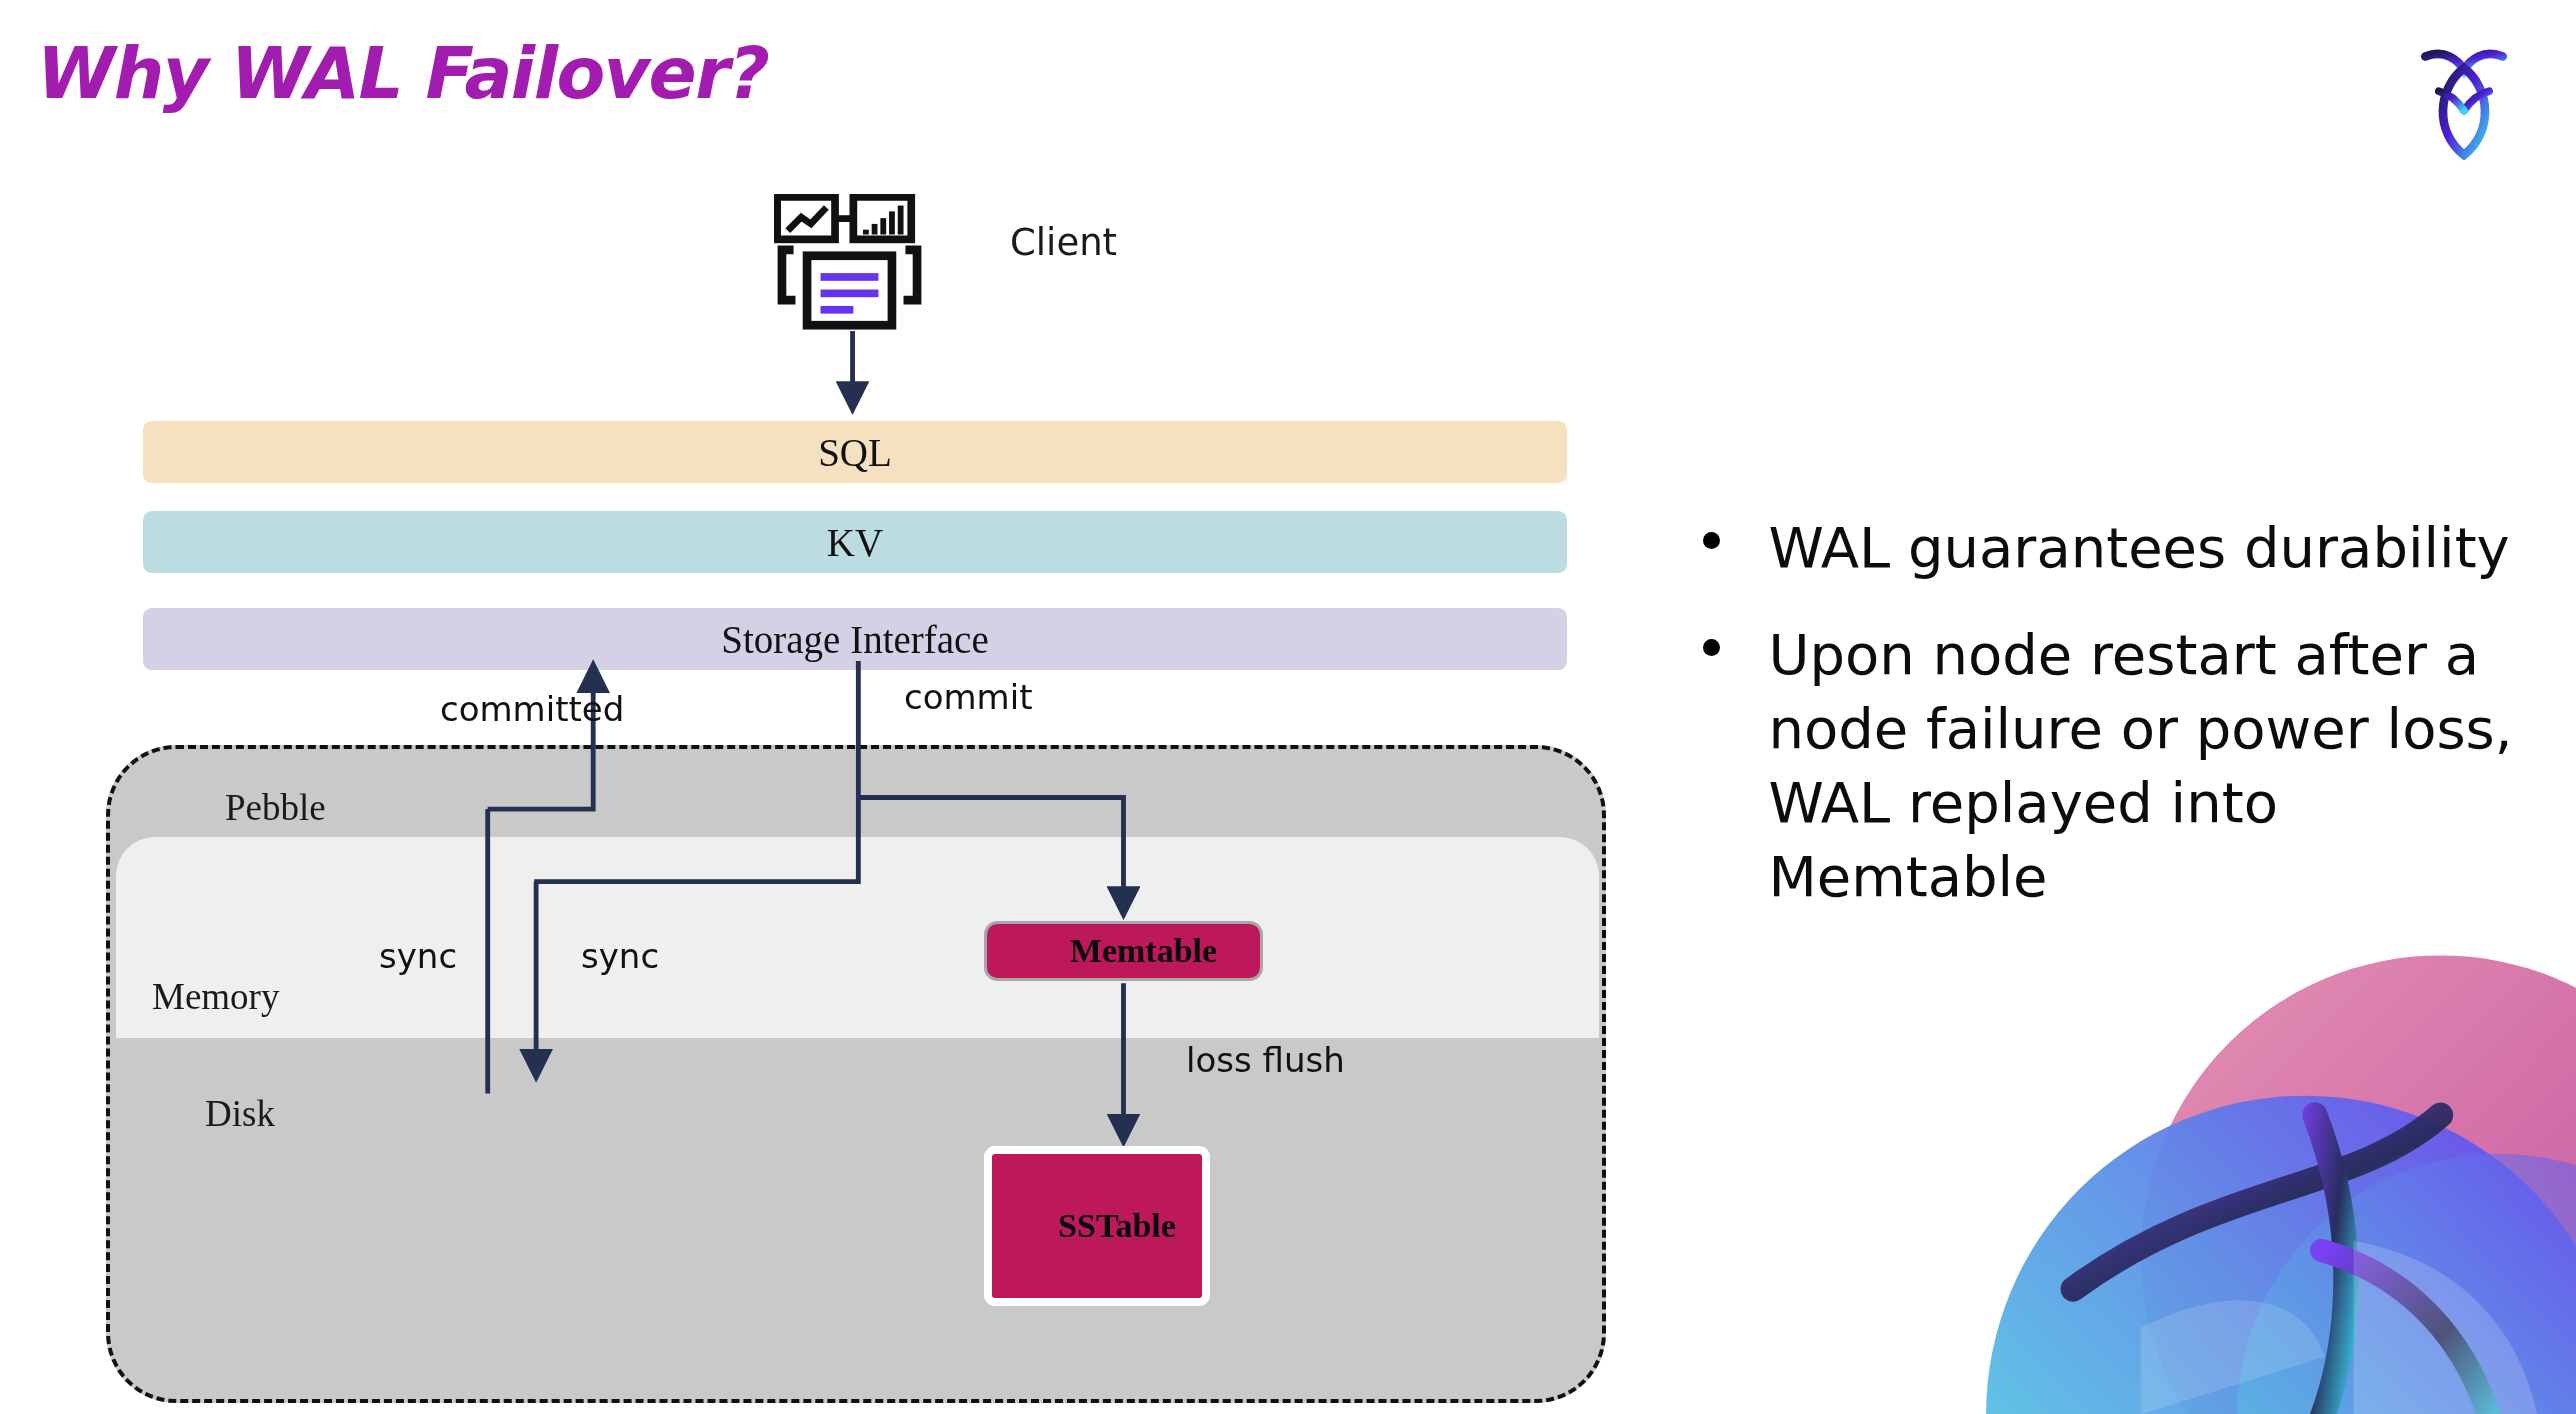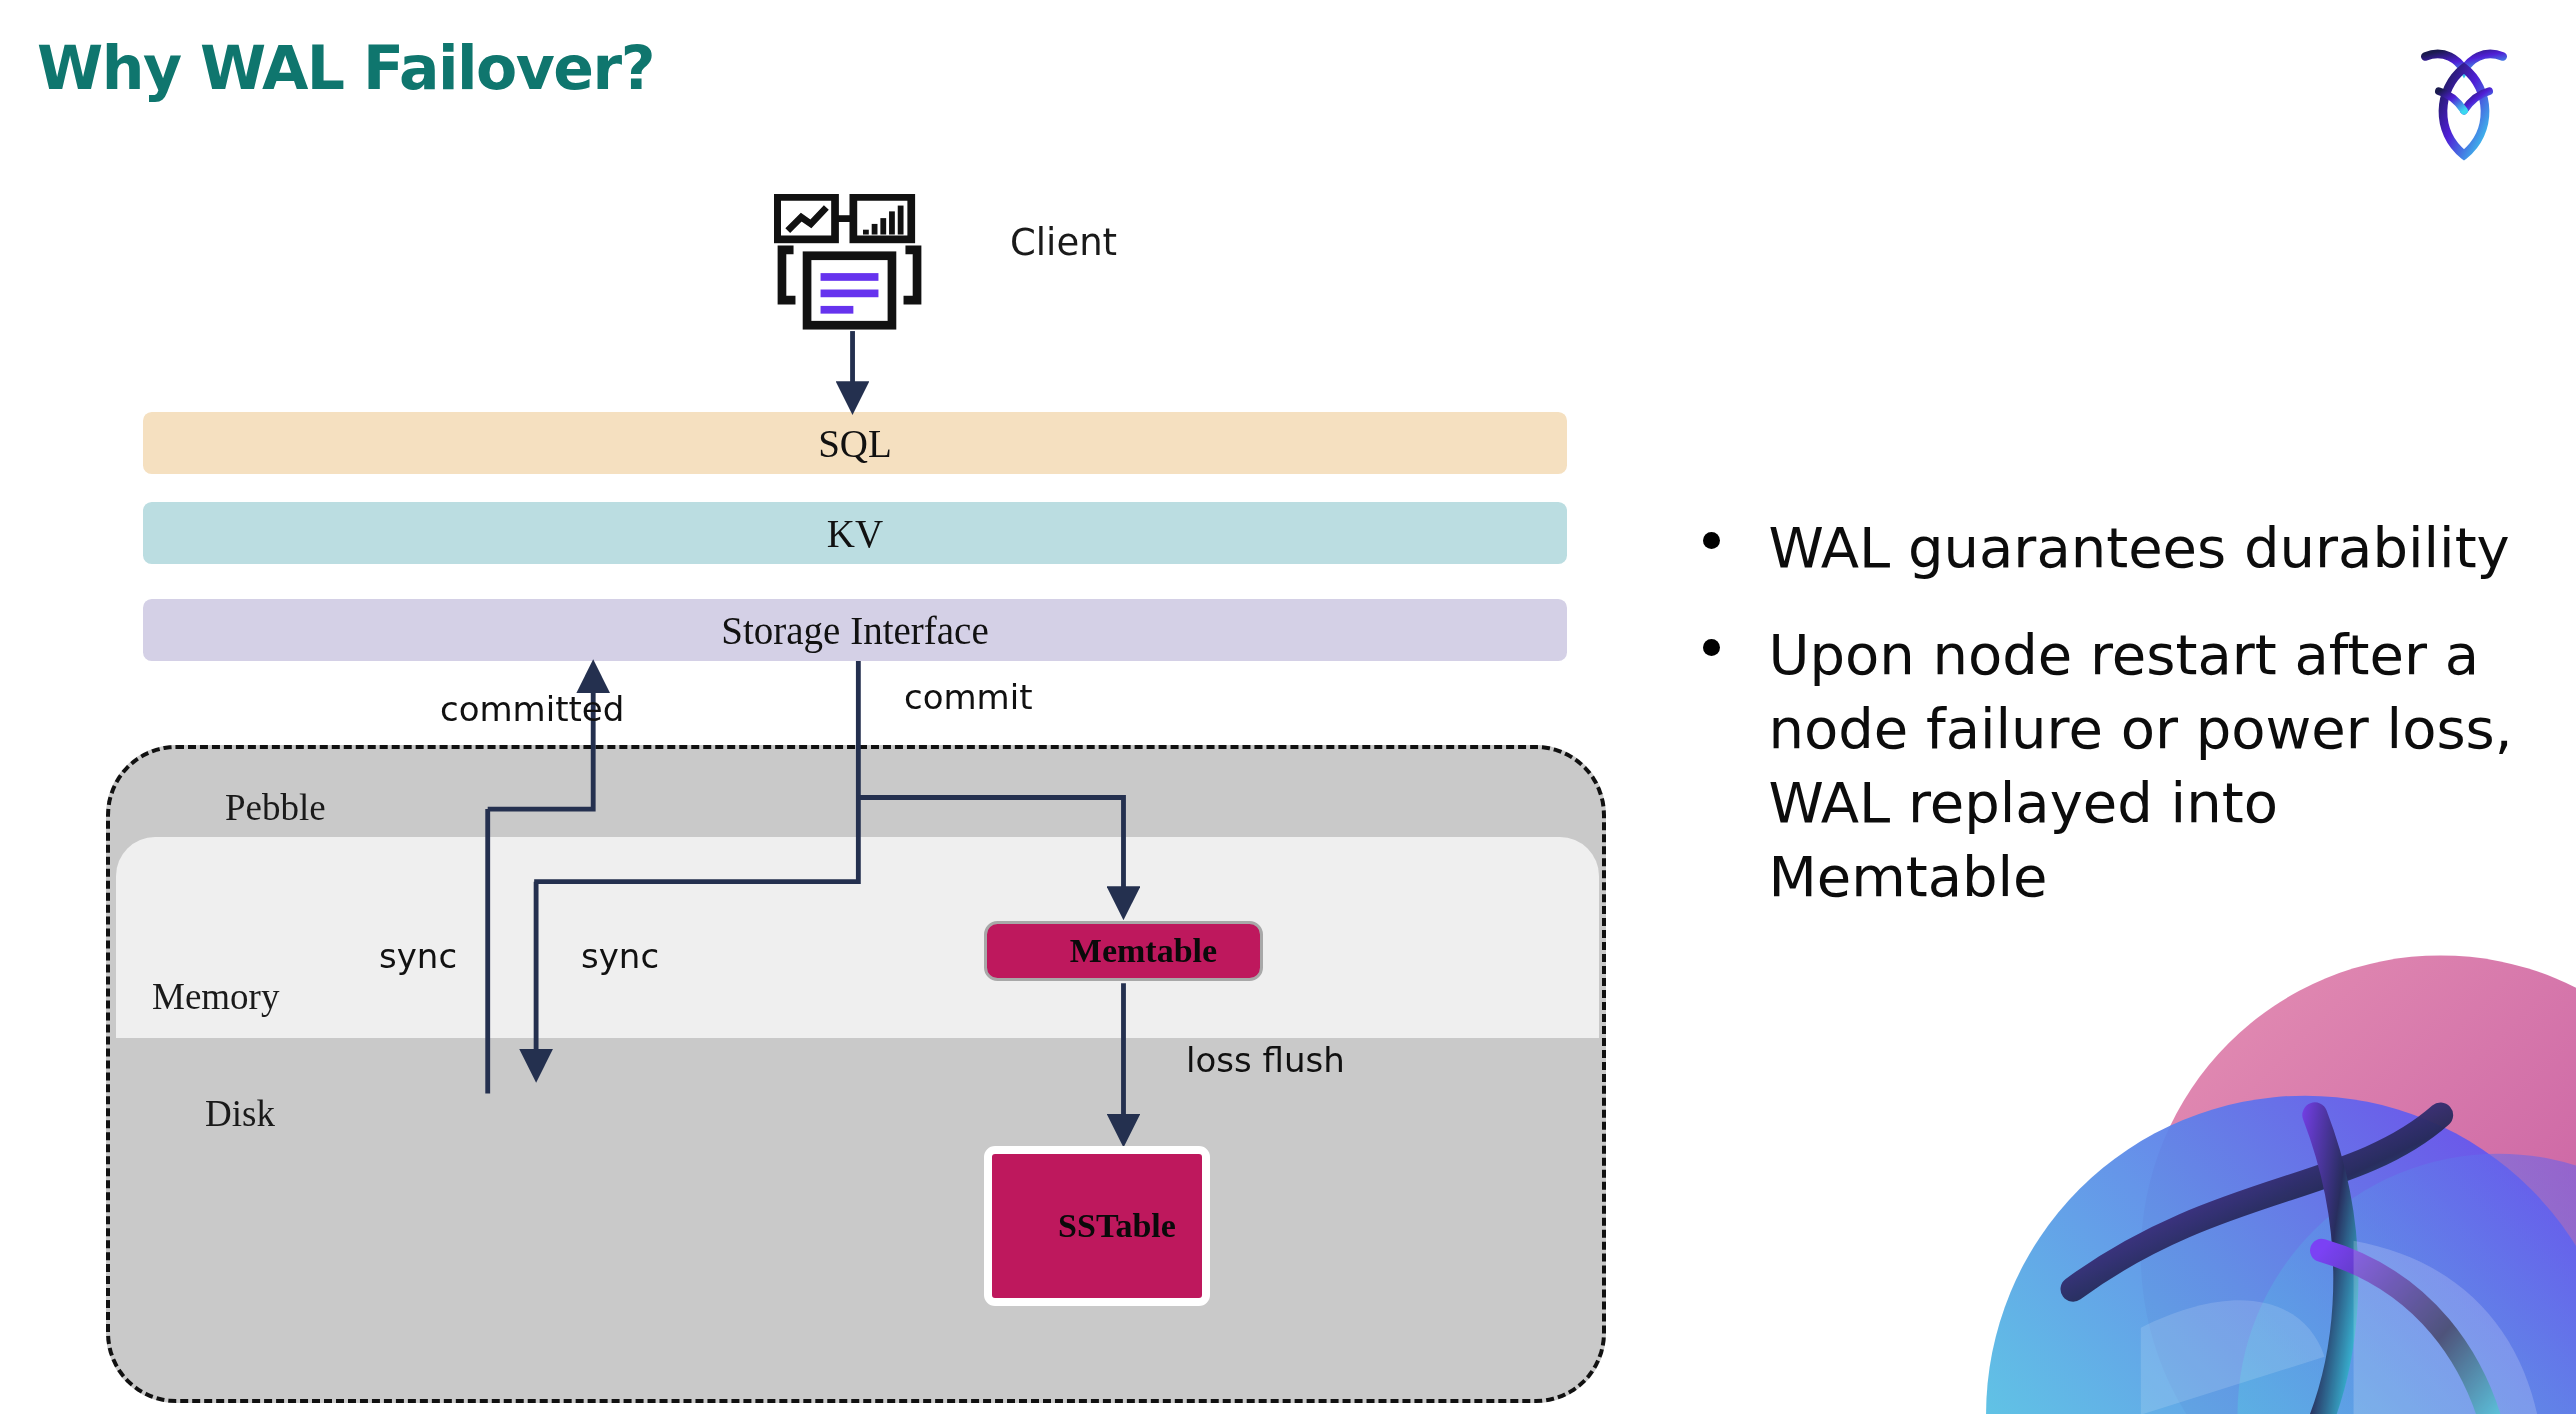--- a/index.html
+++ b/index.html
@@ -18,25 +18,26 @@
     overflow: hidden;
   }
 
   
   #slide-title {
     position: absolute;
     left: 37px;
     top: 37px;
     font-family: "DejaVu Sans", sans-serif;
     font-weight: 700;
-    font-size: 60px;
+    font-size: 71px;
     letter-spacing: -1.5px;
-    color: #0f766e;
+    color: #a21caf;
     line-height: 1.05;
     white-space: nowrap;
+    font-style: italic;
   }
 
   
   #brand-logo {
     position: absolute;
     left: 2406px;
     top: 35px;
     width: 116px;
     height: 126px;
   }
@@ -74,20 +75,21 @@
     left: 143px;
     width: 1424px;
     height: 62px;
     border-radius: 8.7px;
     display: flex;
     align-items: center;
     justify-content: center;
     font-family: "Liberation Serif", serif;
     font-size: 39px;
     color: #111111;
+    margin-top: 9px;
   }
   #bar-sql { top: 412px; }
   #bar-kv  { top: 502px; }
   #bar-si  { top: 599px; }
 
   
   #pebble-box {
     position: absolute;
     left: 106px;
     top: 745px;

